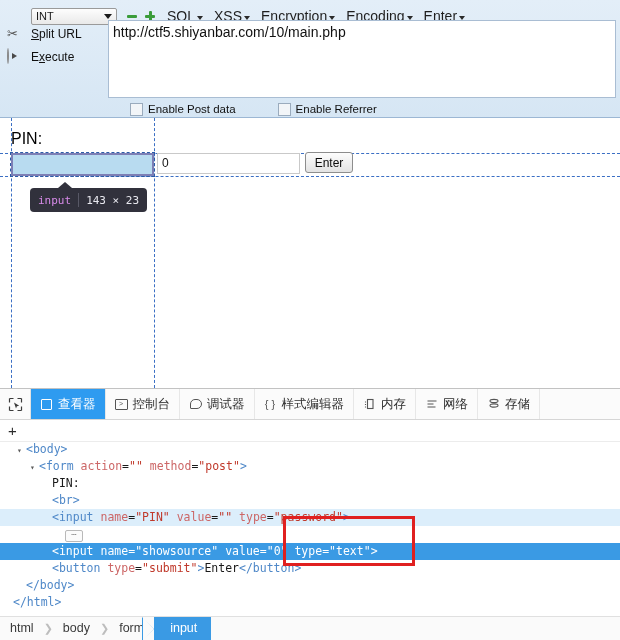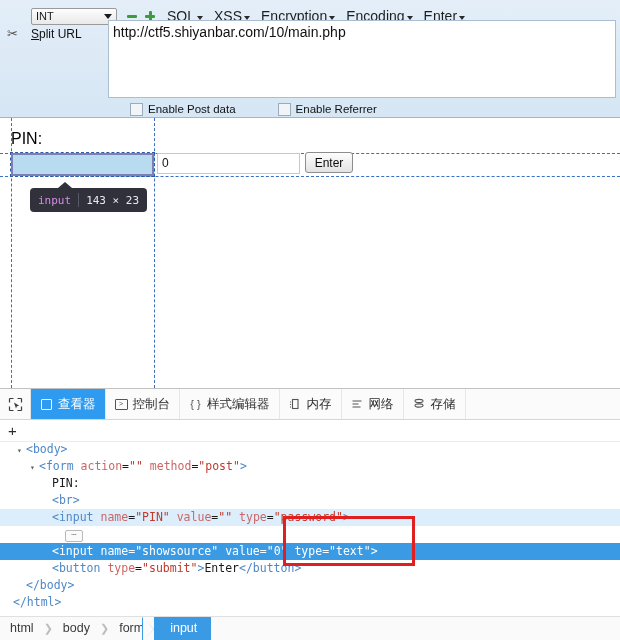--- a/index.html
+++ b/index.html
@@ -460,20 +460,24 @@
     <div class="hb-menu-item"><span>Encryption</span><span class="mcaret"></span></div>
     <div class="hb-menu-item"><span>Encoding</span><span class="mcaret"></span></div>
     <div class="hb-menu-item"><span>Enter</span><span class="mcaret"></span></div>
   </div>
 
   <div id="hb-side">
     <div class="hb-action">
       <span class="hb-ico ico-split">✂</span>
       <span><span></span><span class="ul">S</span><span>plit URL</span></span>
     </div>
+    <div class="hb-action">
+      <span class="hb-ico"><span class="ico-exec"></span></span>
+      <span><span>E</span><span class="ul">x</span><span>ecute</span></span>
+    </div>
   </div>
 
   <div id="hb-urlbox">
     <span>http://ctf5.shiyanbar.com/10/main.php</span>
   </div>
 
   <div id="hb-checks">
     <div class="hb-chk">
       <span class="chkbox"></span>
       <span>Enable Post data</span>
@@ -523,20 +527,26 @@
       <span class="t-ico">
           <span class="sq-ico"></span>
         </span>
       <span>查看器</span>
     </div>
     <div class="dt-tab">
       <span class="t-ico">
           <span class="cons-ico">&gt;</span>
         </span>
       <span>控制台</span>
+    </div>
+    <div class="dt-tab">
+      <span class="t-ico">
+          <span class="rnd-ico"></span>
+        </span>
+      <span>调试器</span>
     </div>
     <div class="dt-tab">
       <span class="t-ico">{&nbsp;}</span>
       <span>样式编辑器</span>
     </div>
     <div class="dt-tab">
       <span class="t-ico">
         <svg width="12" height="12" viewBox="0 0 12 12">
             <rect x="3.5" y="1.5" width="5.5" height="9" fill="none" stroke="#555" stroke-width="1.1"></rect>
             <path d="M1.5 3.5v1M1.5 6v1M1.5 8.5v1" stroke="#555" stroke-width="1.1"></path>

